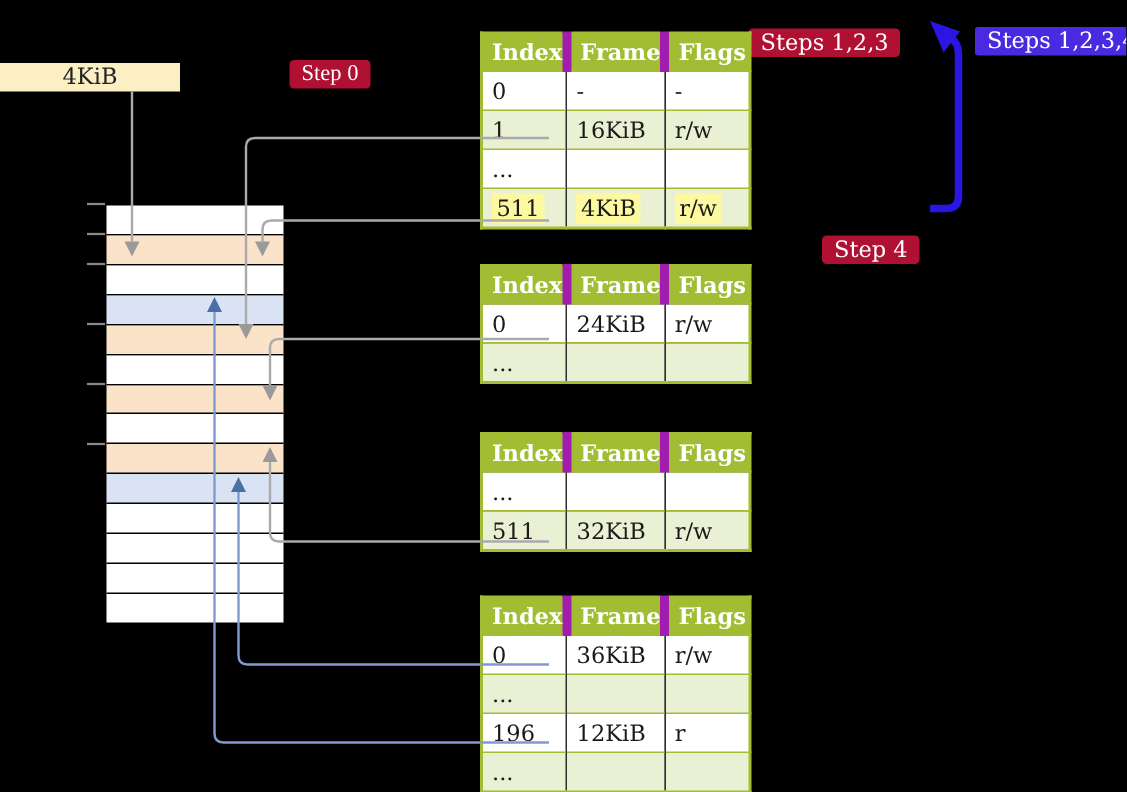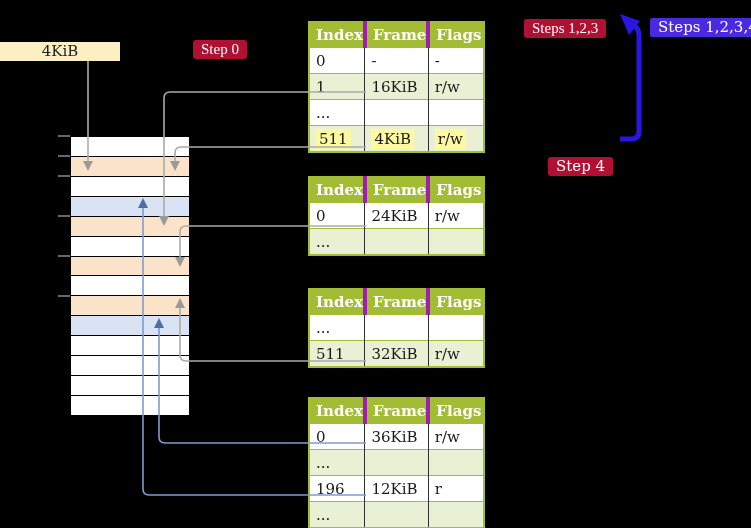--- a/index.html
+++ b/index.html
@@ -9,38 +9,38 @@
   
   .sizebox{position:absolute;left:0;top:42px;width:120px;height:19px;background:#fcefc3;
            color:#222;font-size:15px;line-height:19px;text-align:center;}
 
   
   .badge{position:absolute;color:#fff;font-size:15px;line-height:19px;padding:0 8px;
          border-radius:3px;white-space:nowrap;}
   .badge.red{background:#b01133;}
   .badge.blue{background:#4a2ae0;border-radius:2px;}
   .b-step0{left:193px;top:40px;font-family:Liberation Serif, serif;}
-  .b-steps123{left:524px;top:19px;font-family:Liberation Serif, serif;}
+  .b-steps123{left:499px;top:19px;}
   .b-steps1234{left:650px;top:18px;}
   .b-step4{left:548px;top:157px;}
 
   
   .strip{position:absolute;left:70px;top:136px;width:120px;height:280px;
          display:flex;flex-direction:column;border:1px solid #000;box-sizing:border-box;}
   .strip .row{flex:1;border-bottom:1px solid #000;}
   .strip .row:last-child{border-bottom:none;}
   .c-white{background:#ffffff;}
   .c-peach{background:#fbe3c9;}
   .c-blue{background:#d9e3f3;}
 
   
-  .pt{position:absolute;left:308px;border-collapse:collapse;border:2px solid #a2bd33;
+  .pt{position:absolute;left:320px;border-collapse:collapse;border:2px solid #a2bd33;
       font-size:15px;color:#1a1a1a;table-layout:fixed;}
   .pt th{background:#a2bd33;color:#fff;font-weight:bold;text-align:left;height:24px;
-         padding:0 0 0 6px;border-left:4px solid #a21caf;font-size:15px;}
+         padding:0 0 0 6px;border-left:6px solid #a21caf;font-size:15px;}
   .pt th:first-child{border-left:none;}
   .pt td{height:25px;padding:0 0 0 6px;background:#fff;border-left:1px solid #2e2e2e;
          border-top:1px solid #a2bd33;}
   .pt td:first-child{border-left:none;}
   .pt tr.alt td{background:#eaf0d4;}
   .pt .ci{width:46px;} .pt .cf{width:52px;} .pt .cg{width:47px;}
   .t1{top:21px;} .t2{top:176px;} .t3{top:288px;} .t4{top:397px;}
   .mark{background:#fdf9a0;padding:1px 3px;}
 
   

